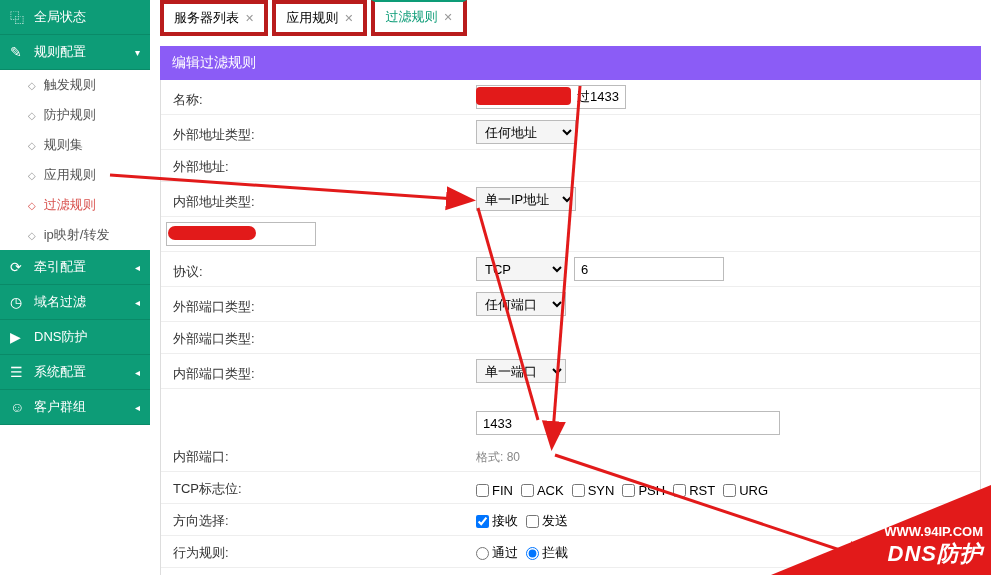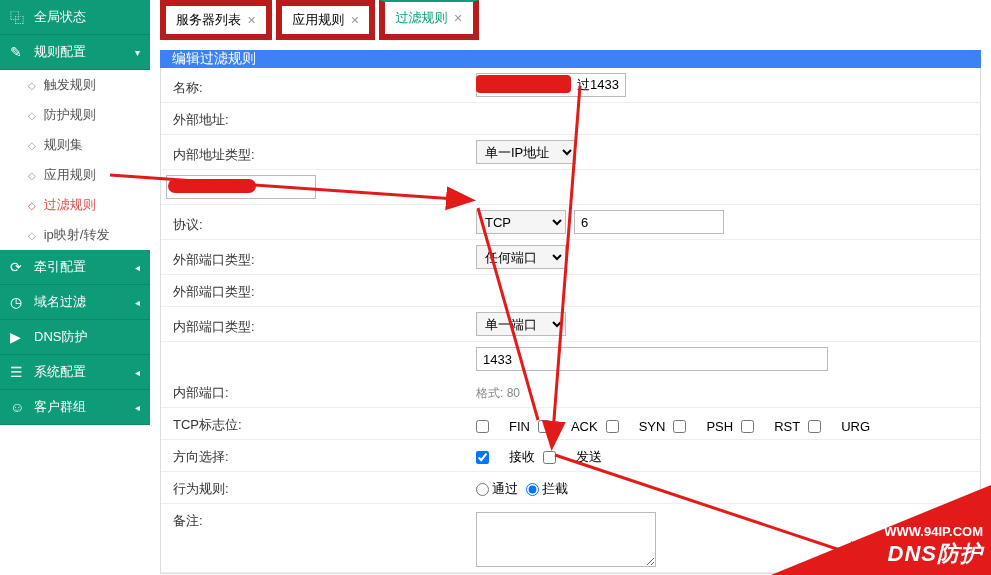--- a/index.html
+++ b/index.html
@@ -8,45 +8,45 @@
     .sidebar { width: 150px; background: #fff; }
     .nav-section { background: #0d9c77; color: #fff; padding: 8px 10px; border-bottom: 1px solid #0a8a68; display: flex; align-items: center; cursor: pointer; }
     .nav-section .icon { margin-right: 8px; font-size: 14px; width: 16px; display: inline-block; }
     .nav-section .chevron { margin-left: auto; font-size: 10px; }
     .nav-sub { padding: 6px 10px 6px 28px; color: #555; background: #fff; display: flex; align-items: center; cursor: pointer; }
     .nav-sub::before { content: "◇"; color: #999; margin-right: 8px; font-size: 10px; }
     .nav-sub.active { color: #d9534f; }
     .nav-sub.active::before { color: #d9534f; }
     .main { flex: 1; padding: 0 10px; }
     .tabs { display: flex; gap: 4px; margin-bottom: 10px; }
-    .tab { border: 6px solid #b91c1c; padding: 5px 10px; background: #fff; display: flex; align-items: center; cursor: pointer; font-size: 13px; }
+    .tab { border: 4px solid #b91c1c; padding: 5px 10px; background: #fff; display: flex; align-items: center; cursor: pointer; font-size: 13px; }
     .tab.active { border-top: 2px solid #0d9c77; color: #0d9c77; }
     .tab .close { margin-left: 6px; color: #999; font-size: 11px; }
-    .panel-header { background: #3b82f6; color: #fff; padding: 0 12px; font-size: 14px; }
+    .panel-header { background: #8b5cf6; color: #fff; padding: 8px 12px; font-size: 14px; }
     .form-body { border: 1px solid #ddd; border-top: none; }
     .form-row { display: flex; border-bottom: 1px solid #eee; align-items: flex-end; padding: 5px 0; min-height: 32px; }
     .form-label { width: 310px; padding-left: 12px; color: #333; }
     .form-field { flex: 1; padding-left: 5px; display: flex; align-items: center; gap: 8px; flex-wrap: wrap; }
     .txt-input { border: 1px solid #bbb; padding: 3px 6px; font-size: 13px; height: 24px; }
     .sel { border: 1px solid #bbb; padding: 2px 4px; font-size: 13px; height: 24px; background: #f5f5f5; }
-    .chk-label { display: flex; align-items: center; gap: 20px; font-size: 13px; }
+    .chk-label { display: flex; align-items: center; gap: 3px; font-size: 13px; }
     .chk-label input { margin: 0; }
     .radio-label { display: flex; align-items: center; gap: 3px; font-size: 13px; }
     .hint { color: #888; font-size: 12px; margin-top: 6px; }
     textarea.txt-input { height: 55px; width: 180px; resize: both; }
     .redact1 { position: relative; border-radius: 6px; }
     .redact1::after { content: ""; position: absolute; left: 0; top: 2px; width: 95px; height: 18px; background: #e21a1a; border-radius: 4px; }
     .redact2 { position: relative; }
     .redact2::after { content: ""; position: absolute; left: 2px; top: 4px; width: 88px; height: 14px; background: #e21a1a; border-radius: 8px; }
     .corner { position: absolute; right: 0; bottom: 0; width: 0; height: 0; border-style: solid; border-width: 0 0 90px 220px; border-color: transparent transparent #e21a1a transparent; }
     .corner-text { position: absolute; right: 8px; bottom: 6px; color: #fff; font-weight: bold; text-align: right; }
     .corner-text .url { font-size: 13px; }
     .corner-text .title { font-size: 22px; font-style: italic; letter-spacing: 1px; }
     svg.arrows { position: absolute; left: 0; top: 0; pointer-events: none; }
-    .w150 { width: 150px; } .w100 { width: 100px; } .w300 { width: 352px; } .w90 { width: 90px; }
+    .w150 { width: 150px; } .w100 { width: 100px; } .w300 { width: 304px; margin-top: 17px; } .w90 { width: 90px; }
   </style>
 </head>
 <body>
 
 <div class="container">
   <div class="sidebar">
     <div class="nav-section">
       <span class="icon">⿻</span>
       <span>全局状态</span>
     </div>
@@ -117,20 +117,26 @@
 
     <div class="panel-header">编辑过滤规则</div>
 
     <div class="form-body">
       <div class="form-row">
         <div class="form-label">名称:</div>
         <div class="form-field">
           <span class="redact1" style="display:inline-block;width:150px;">
             <input class="txt-input w150" style="text-align: right;" value="过1433">
           </span>
+        </div>
+      </div>
+      <div class="form-row">
+        <div class="form-label">外部地址类型:</div>
+        <div class="form-field">
+          <select class="sel w100"><option>任何地址</option></select>
         </div>
       </div>
       <div class="form-row">
         <div class="form-label">外部地址:</div>
         <div class="form-field"></div>
       </div>
       <div class="form-row">
         <div class="form-label">内部地址类型:</div>
         <div class="form-field">
           <select class="sel w100"><option>单一IP地址</option></select>

